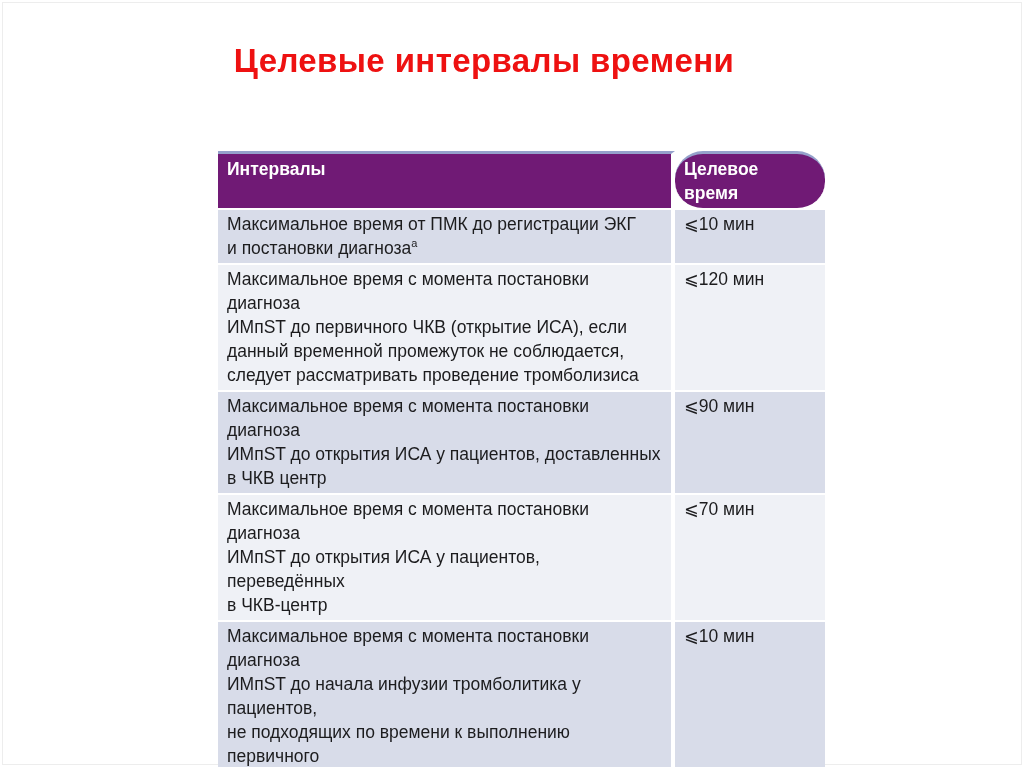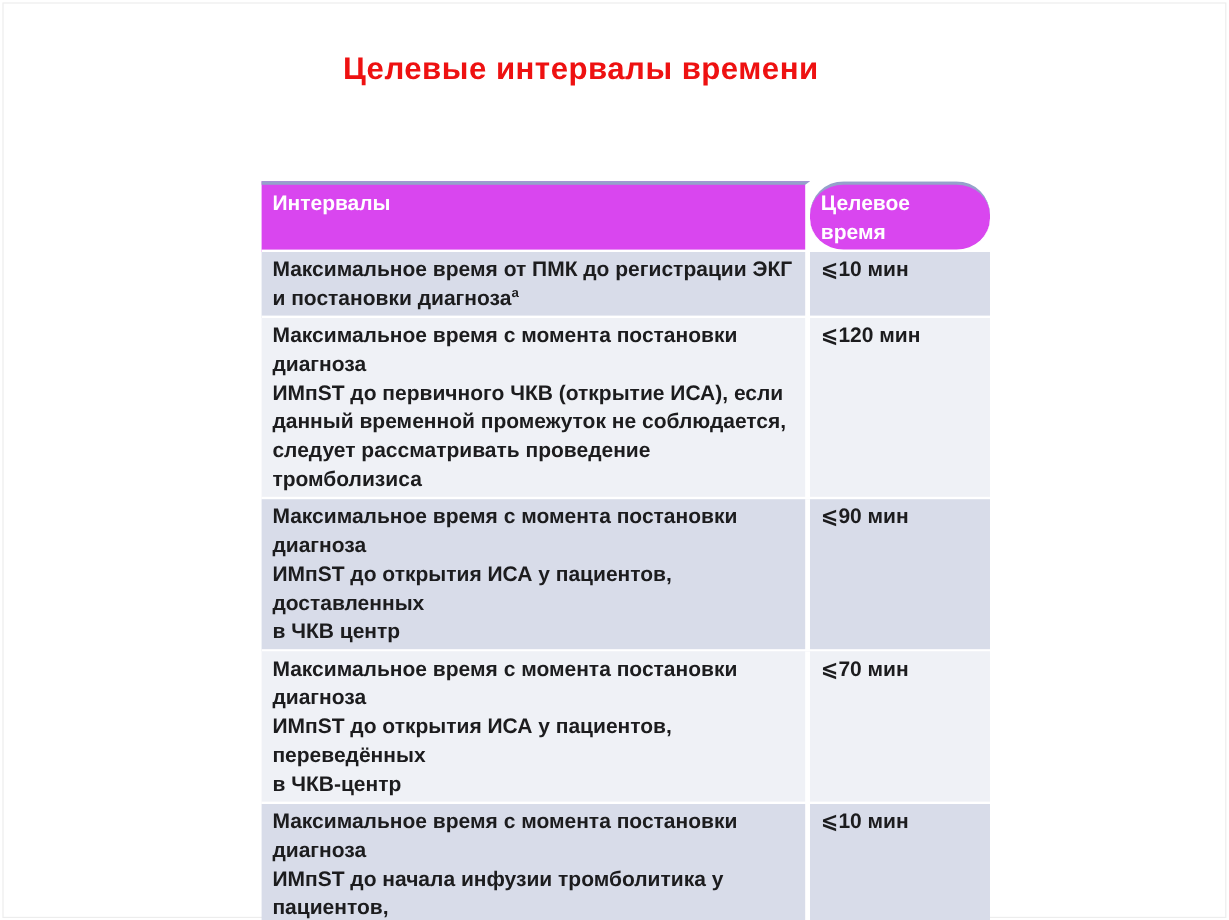--- a/index.html
+++ b/index.html
@@ -21,45 +21,45 @@
     inset: 2px;
     border: 1px solid #ededed;
     pointer-events: none;
   }
   .title {
     position: absolute;
     top: 42px;
     left: 0;
     width: 968px;
     text-align: center;
-    font-size: 26px;
+    font-size: 33px;
     font-weight: bold;
     letter-spacing: 0.4px;
     color: #ee1111;
     white-space: pre-line;
   }
   table.interval-table {
     position: absolute;
     left: 218px;
     top: 151px;
     width: 588px;
     border-collapse: separate;
     border-spacing: 0;
     table-layout: fixed;
     font-size: 17.5px;
     line-height: 24px;
   }
   .interval-table th, .interval-table td {
     vertical-align: top;
     text-align: left;
     white-space: pre-line;
-    font-weight: bold;
+    font-weight: normal;
   }
   .interval-table th {
-    background: #d946ef;
+    background: #701a75;
     color: #ffffff;
     font-weight: bold;
     border-top: 3px solid #95a1cb;
     border-bottom: 2px solid #ffffff;
     padding: 3px 9px 3px 9px;
     margin-top: 48px;
   }
   .interval-table th.col-interval { width: 435px; }
   .interval-table th.col-time { width: 132px; border-radius: 28px; }
   .interval-table td {

